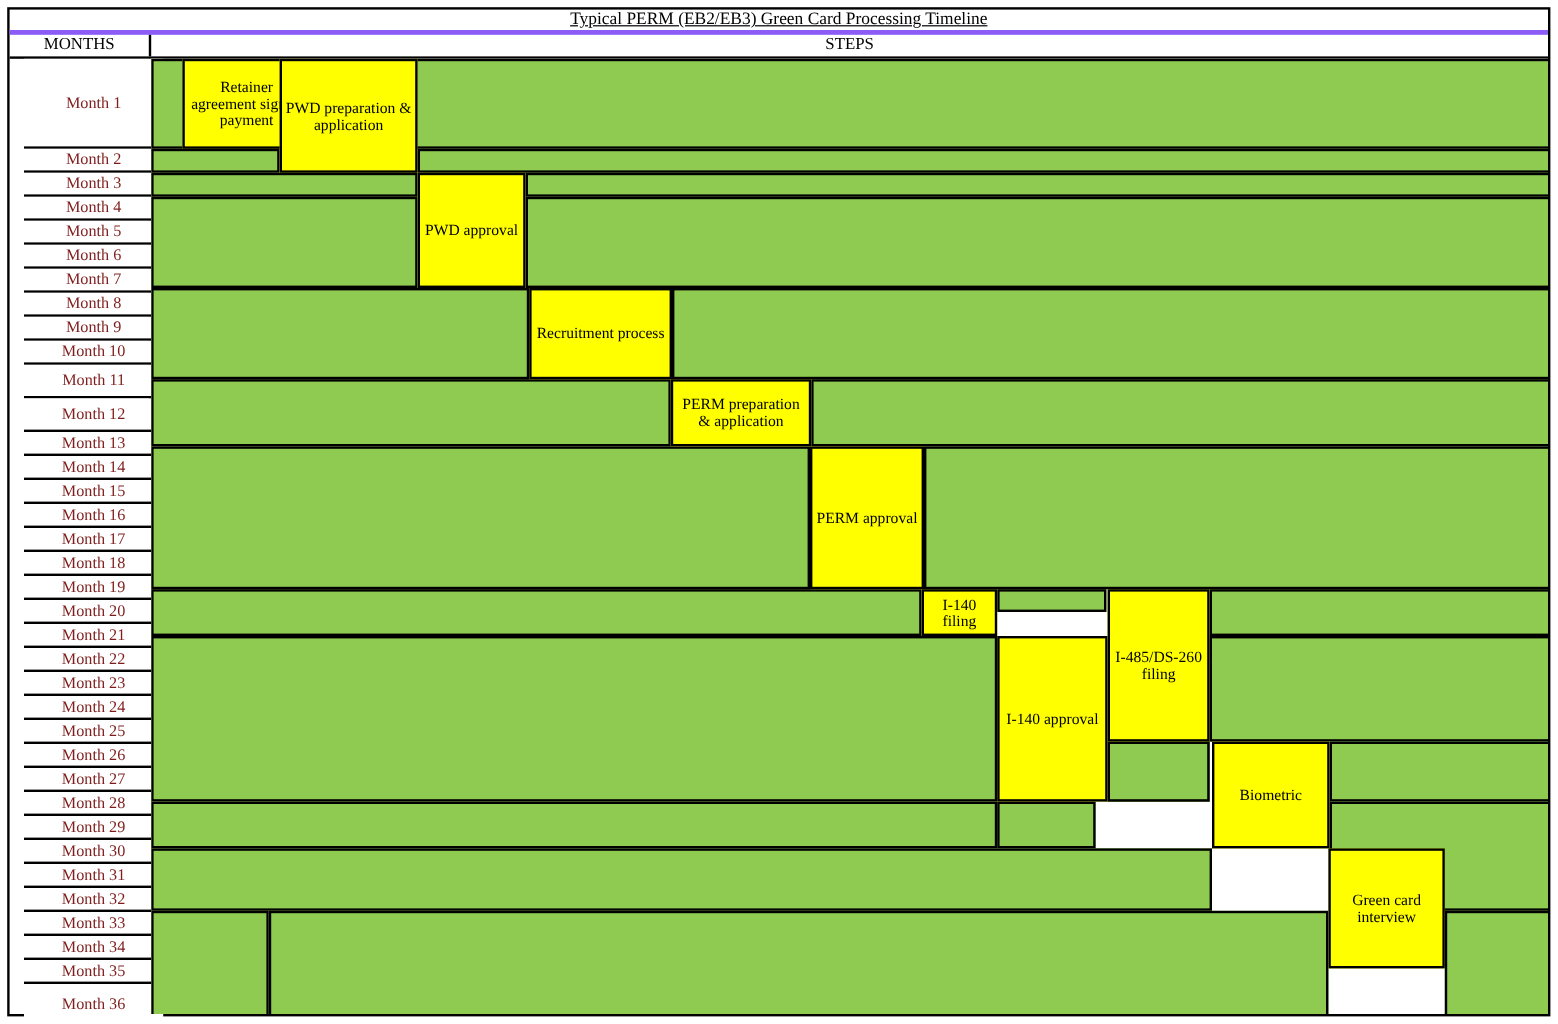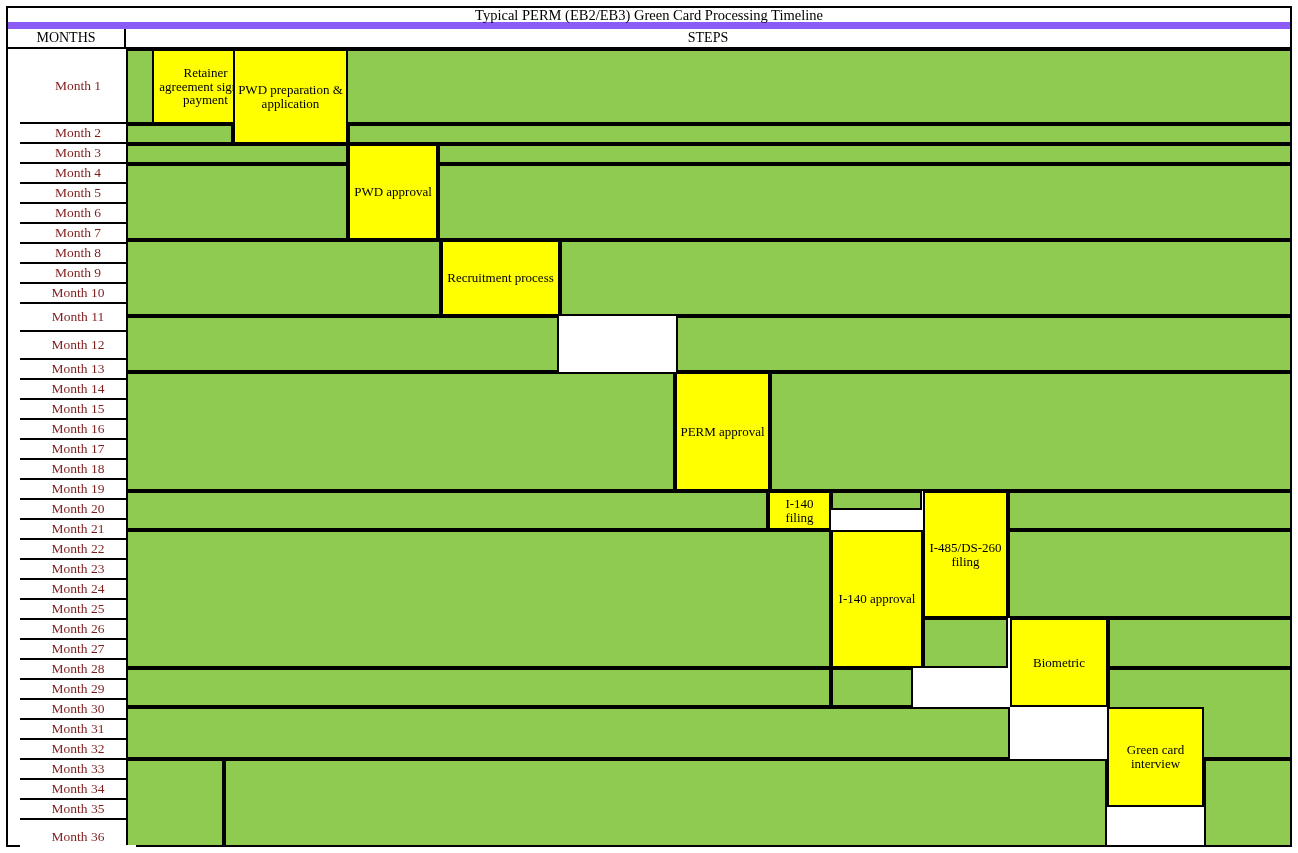--- a/index.html
+++ b/index.html
@@ -3,22 +3,22 @@
 <meta charset="utf-8">
 <style>
   html,body{margin:0;padding:0;background:#ffffff;}
   body{font-family:"Liberation Serif","DejaVu Serif",serif;}
   #root{position:relative;width:1298px;height:853px;background:#ffffff;}
 
   
   #frame{position:absolute;left:6px;top:6px;width:1286px;height:841px;border:2px solid #000;box-sizing:border-box;background:#fff;}
 
   
-  #title-row{position:absolute;left:0;top:0;width:100%;height:21px;border-bottom:7px solid #8b5cf6;box-sizing:border-box;
-             display:flex;align-items:flex-end;justify-content:center;}
+  #title-row{position:absolute;left:0;top:0;width:100%;height:21px;border-bottom:4px solid #8b5cf6;box-sizing:border-box;
+             display:flex;align-items:center;justify-content:center;text-decoration:underline;}
   #title-row .t{font-size:14.5px;color:#000;line-height:1;}
 
   
   #header-row{position:absolute;left:0;top:21px;width:100%;height:20px;box-sizing:border-box;border-bottom:2px solid #000;}
   #hdr-months{position:absolute;left:0;top:0;width:118px;height:100%;border-right:2px solid #000;box-sizing:border-box;
               display:flex;align-items:center;justify-content:center;font-size:14px;}
   #hdr-steps{position:absolute;left:118px;top:0;right:0;height:100%;display:flex;align-items:center;justify-content:center;font-size:14px;}
 
   
   #body{position:absolute;left:0;top:41px;width:100%;bottom:0;}
@@ -195,20 +195,23 @@
           </div>
           <div class="blk y" style="left: 107px; top: 0px; width: 115px; height: 95px; font-size: 13px;">
             <span>PWD preparation &amp; application</span>
           </div>
           <div class="blk y" style="left: 222px; top: 95px; width: 90px; height: 96px; font-size: 13px; text-align: center;">
             <span>PWD approval</span>
           </div>
           <div class="blk y" style="left: 315px; top: 191px; width: 119px; height: 76px; font-size: 13px;">
             <span>Recruitment process</span>
           </div>
+          <div class="blk y" style="left: 433px; top: 267px; width: 117px; height: 56px; font-size: 13px;">
+            <span>PERM preparation &amp; application</span>
+          </div>
           <div class="blk y" style="left: 549px; top: 323px; width: 95px; height: 119px; font-size: 13px;">
             <span>PERM approval</span>
           </div>
           <div class="blk y" style="left: 642px; top: 442px; width: 63px; height: 39px; font-size: 13px;">
             <span>I-140 filing</span>
           </div>
           <div class="blk y" style="left: 705px; top: 481px; width: 92px; height: 138px; font-size: 13px;">
             <span>I-140 approval</span>
           </div>
           <div class="blk y" style="left: 797px; top: 442px; width: 85px; height: 127px; font-size: 13px;">

